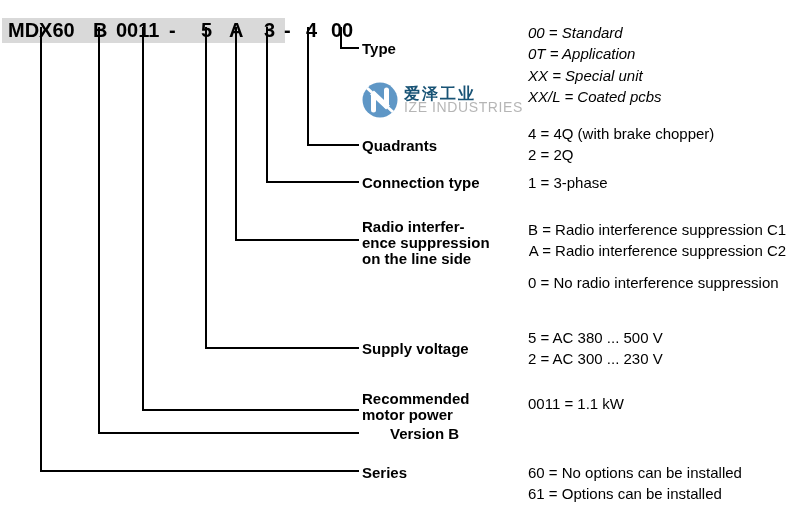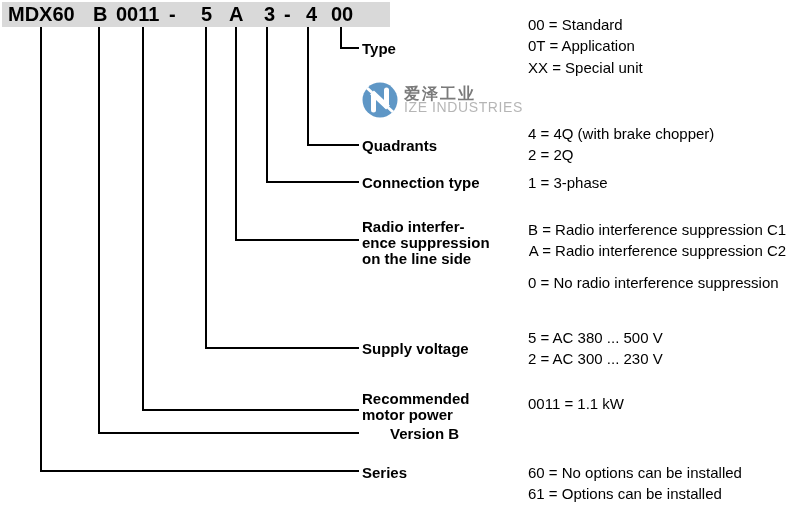--- a/index.html
+++ b/index.html
@@ -2,21 +2,21 @@
 <html><head>
 <meta charset="utf-8">
 <style>
   html,body{margin:0;padding:0;background:#ffffff;}
   #stage{
     position:relative;width:790px;height:512px;background:#ffffff;
     font-family:"Liberation Sans","DejaVu Sans",sans-serif;color:#000;
     overflow:hidden;
   }
   
-  .bar{position:absolute;left:2px;top:2px;width:388px;height:25px;background:#d9d9d9;}
+  .bar{position:absolute;left:2px;top:18px;width:283px;height:25px;background:#d9d9d9;}
   .seg{position:absolute;top:0;font-weight:bold;font-size:20px;line-height:25px;white-space:pre;}
   
   .conn{position:absolute;border-left:2px solid #000;border-bottom:2px solid #000;box-sizing:border-box;}
   
   .lbl{position:absolute;left:362px;font-weight:bold;font-size:15px;line-height:16px;white-space:nowrap;}
   
   .vals{position:absolute;left:528px;font-size:15px;line-height:21.4px;white-space:nowrap;}
   
   .logo{position:absolute;left:362px;top:82px;display:flex;align-items:flex-start;opacity:.95;}
   .logo svg{display:block;}
@@ -72,24 +72,25 @@
     <div>Recommended</div>
     <div>motor power</div>
   </div>
   <div class="lbl" style="top:426px;margin-left:28px;">
     <div>Version B</div>
   </div>
   <div class="lbl" style="top:465px;">
     <div>Series</div>
   </div>
 
-  <div class="vals" style="top:14px;">
+  <div class="vals" style="top:22px;font-style:italic;">
     <div>00 = Standard</div>
     <div>0T = Application</div>
     <div>XX = Special unit</div>
+    <div>XX/L = Coated pcbs</div>
   </div>
   <div class="vals" style="top:123px;">
     <div>4 = 4Q (with brake chopper)</div>
     <div>2 = 2Q</div>
   </div>
   <div class="vals" style="top:172px;">
     <div>1 = 3-phase</div>
   </div>
   <div class="vals" style="top:219px;text-align:right;">
     <div>B = Radio interference suppression C1</div>
@@ -115,18 +116,18 @@
       <svg width="36" height="36" viewBox="0 0 36 36">
         <circle cx="18" cy="18" r="17.5" fill="currentColor"></circle>
         <path d="M 11.5 28 L 11.5 12" stroke="#ffffff" stroke-width="5" stroke-linecap="round" fill="none"></path>
         <path d="M 24.5 24 L 24.5 8" stroke="#ffffff" stroke-width="5" stroke-linecap="round" fill="none"></path>
         <path d="M 10 10.5 L 26 25.5" stroke="#ffffff" stroke-width="5.5" stroke-linecap="butt" fill="none"></path>
         <path d="M 26 25.5 L 31 30" stroke="#ffffff" stroke-width="3" fill="none"></path>
         <path d="M 10 10.5 L 5 6" stroke="#ffffff" stroke-width="3" fill="none"></path>
       </svg>
     </span>
     <span class="logo-text">
-      <div class="logo-cn" style="color: #737373;">爱泽工业</div>
+      <div class="logo-cn" style="color: #0c4a6e;">爱泽工业</div>
       <div class="logo-en" style="color: rgb(178, 178, 178);">IZE INDUSTRIES</div>
     </span>
   </div>
 
 </div>
 
 </body></html>

